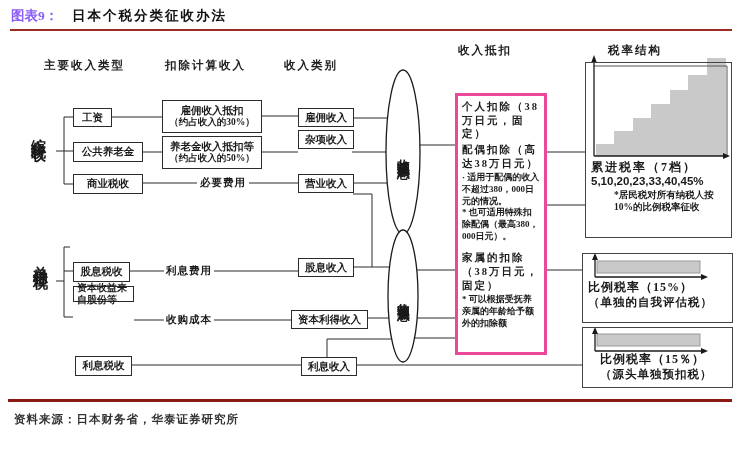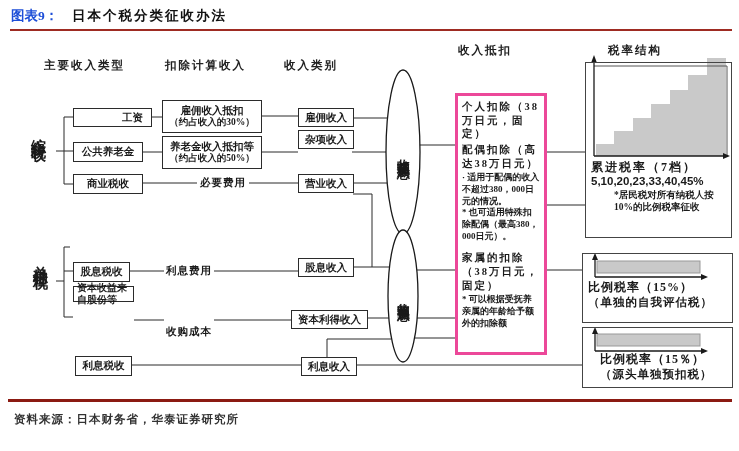--- a/index.html
+++ b/index.html
@@ -28,21 +28,21 @@
   .rp-note{font-size:9.5px;font-weight:bold;line-height:1.3;margin-left:23px;}
   .rp-sub{font-size:11.5px;font-weight:bold;letter-spacing:1px;line-height:1.3;}
   .redrule{position:absolute;height:2px;}
   svg{position:absolute;left:0;top:0;}
 </style>
 </head>
 <body>
 
 <div id="canvas">
 
-  <span class="abs" style="left:11px;top:7px;font-size:13.5px;font-weight:bold;color:#1d4ed8;">图表9：</span>
+  <span class="abs" style="left:11px;top:7px;font-size:13.5px;font-weight:bold;color:#8b5cf6;">图表9：</span>
   <span class="abs" style="left:72px;top:7px;font-size:13.5px;font-weight:bold;letter-spacing:2px;color:#111;">日本个税分类征收办法</span>
   <div class="redrule" style="left:10px;top:29px;width:722px;background:#9e2b22;"></div>
 
   <svg width="739" height="451">
     <g stroke="#2b2b2b" stroke-width="1" fill="none">
 
       <line x1="110" y1="117" x2="162" y2="117"></line>
       <line x1="260" y1="116" x2="298" y2="116"></line>
       <line x1="352" y1="118" x2="389" y2="118"></line>
       <line x1="141" y1="152" x2="162" y2="152"></line>
@@ -108,38 +108,38 @@
 
   <span class="hdr" style="left:44px;top:58px;">主要收入类型</span>
   <span class="hdr" style="left:165px;top:58px;">扣除计算收入</span>
   <span class="hdr" style="left:284px;top:58px;">收入类别</span>
   <span class="hdr" style="left:458px;top:43px;">收入抵扣</span>
   <span class="hdr" style="left:608px;top:43px;">税率结构</span>
 
   <div class="vlabel" style="left:30px;top:126px;height:84px;">综合税收</div>
   <div class="vlabel" style="left:32px;top:254px;height:84px;">单独征税</div>
 
-  <div class="nbox" style="left:73px;top:108px;width:37px;height:17px;padding-left:40px;">工资</div>
+  <div class="nbox" style="left:73px;top:108px;width:37px;height:17px;">工资</div>
   <div class="nbox" style="left:73px;top:142px;width:68px;height:18px;">公共养老金</div>
   <div class="nbox" style="left:73px;top:174px;width:68px;height:18px;">商业税收</div>
   <div class="nbox" style="left:73px;top:262px;width:55px;height:18px;">股息税收</div>
   <div class="nbox" style="left:73px;top:286px;width:61px;height:16px;text-align:left;align-items:flex-start;padding:2px 3px;box-sizing:border-box;font-size:10px;">资本收益来自股份等</div>
   <div class="nbox" style="left:75px;top:356px;width:55px;height:18px;">利息税收</div>
 
   <div class="nbox" style="left:162px;top:100px;width:98px;height:31px;">
     <span>雇佣收入抵扣</span>
     <span style="font-size:9.5px;">（约占收入的30%）</span>
   </div>
   <div class="nbox" style="left:162px;top:136px;width:98px;height:31px;">
     <span>养老金收入抵扣等</span>
     <span style="font-size:9.5px;">（约占收入的50%）</span>
   </div>
   <div class="ptxt" style="left:197px;top:176px;width:52px;">必要费用</div>
   <div class="ptxt" style="left:164px;top:264px;width:50px;">利息费用</div>
-  <div class="ptxt" style="left:164px;top:313px;width:50px;margin-top:12px;">收购成本</div>
+  <div class="ptxt" style="left:164px;top:313px;width:50px;">收购成本</div>
 
   <div class="nbox" style="left:298px;top:108px;width:54px;height:17px;">雇佣收入</div>
   <div class="nbox" style="left:298px;top:130px;width:54px;height:17px;">杂项收入</div>
   <div class="nbox" style="left:298px;top:174px;width:54px;height:17px;">营业收入</div>
   <div class="nbox" style="left:298px;top:258px;width:54px;height:17px;">股息收入</div>
   <div class="nbox" style="left:291px;top:310px;width:75px;height:17px;">资本利得收入</div>
   <div class="nbox" style="left:301px;top:357px;width:54px;height:17px;">利息收入</div>
 
   <div class="ellipse-text" style="left:389px;top:82px;width:28px;height:140px;">收益和损失加总</div>
   <div class="ellipse-text" style="left:390px;top:238px;width:26px;height:117px;font-size:12.5px;">收益和损失加总</div>

